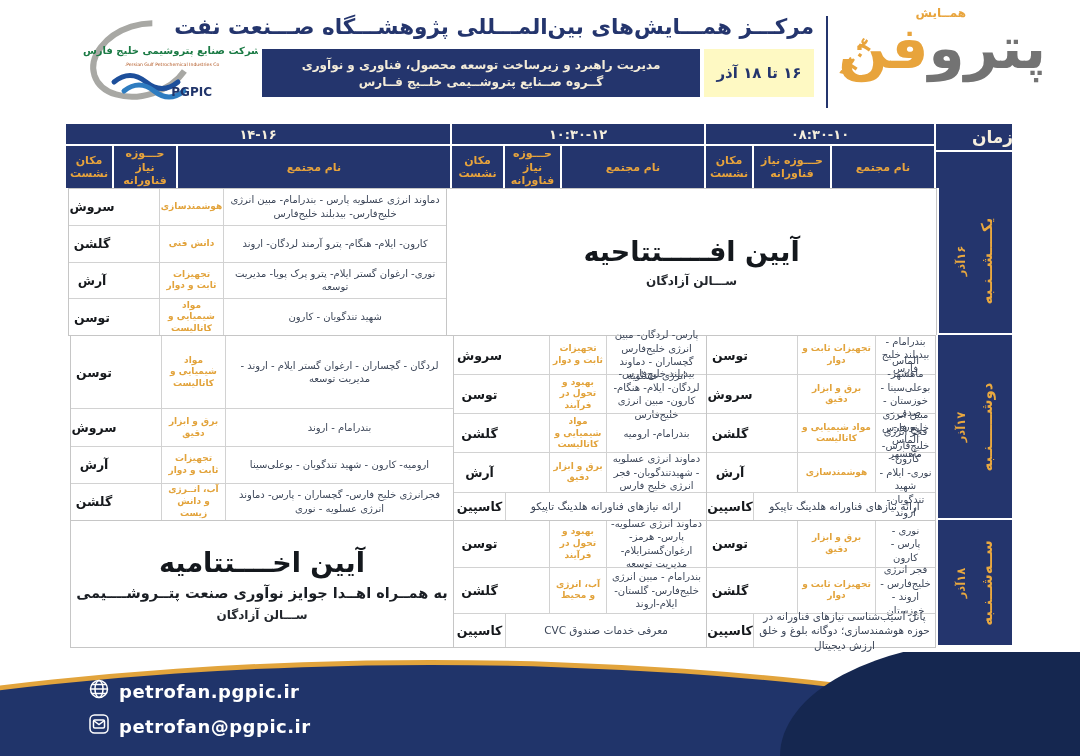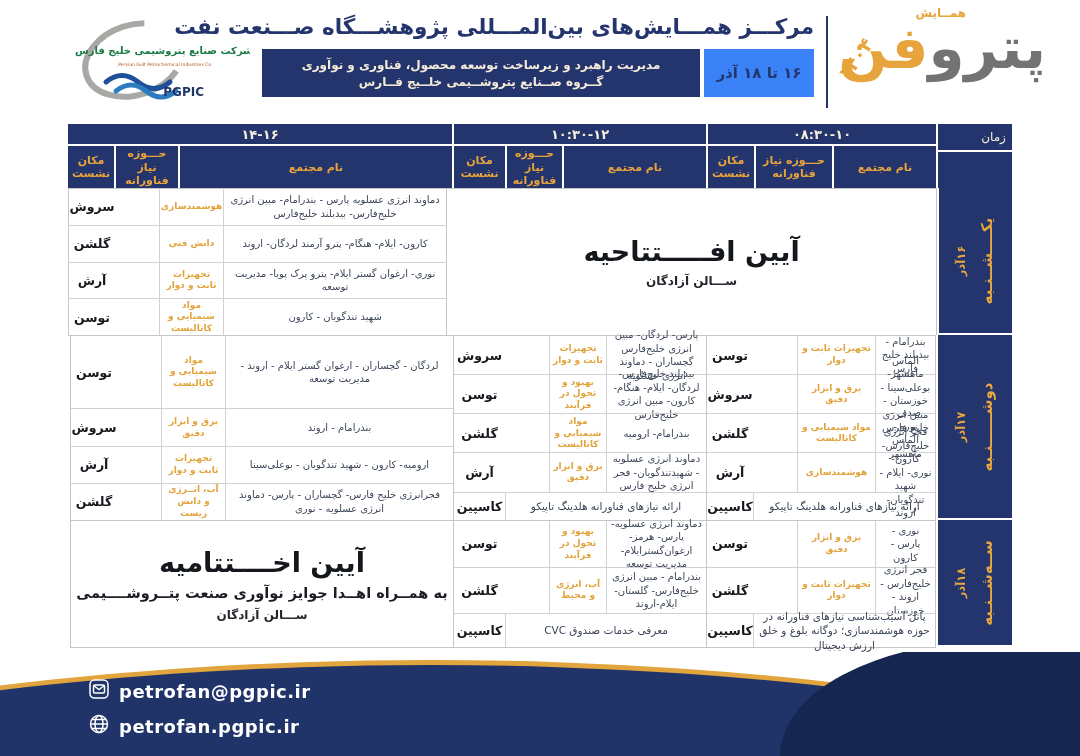--- a/index.html
+++ b/index.html
@@ -11,33 +11,33 @@
   .pf-logo{position:absolute;top:0;right:6px;width:238px;height:116px;}
   .pf-hamayesh{position:absolute;top:6px;right:108px;color:#e8a43c;font-size:12px;font-weight:bold;}
   .pf-name{position:absolute;top:14px;right:28px;font-size:58px;font-weight:bold;line-height:1.2;white-space:nowrap;}
   .pf-name .b{color:#737373}.pf-name .o{color:#e8a43c}
   .pf-year{position:absolute;top:48px;right:196px;color:#e8a43c;font-size:19px;font-weight:bold;
            transform:rotate(-55deg);}
   .v-divider{position:absolute;top:16px;right:252px;width:2px;height:92px;background:#24356d;}
   .center{position:absolute;top:14px;right:266px;width:552px;}
   .main-title{font-size:21.5px;font-weight:bold;color:#24356d;text-align:center;white-space:nowrap;}
   .boxes{display:flex;gap:4px;margin-top:10px;height:48px;}
-  .date-badge{width:110px;background:#3b82f6;color:#24356d;font-size:15px;font-weight:bold;
+  .date-badge{width:110px;background:#fef9c3;color:#24356d;font-size:15px;font-weight:bold;
               display:flex;align-items:center;justify-content:center;}
   .program-box{flex:1;background:#24356d;color:#f4ecd9;display:flex;flex-direction:column;
                align-items:center;justify-content:center;gap:3px;}
   .program-box .l1{font-size:12px;font-weight:bold;}
   .program-box .l2{font-size:12px;font-weight:bold;letter-spacing:4px;}
-  .pgpic{position:absolute;top:18px;left:72px;width:178px;height:96px;}
+  .pgpic{position:absolute;top:18px;left:80px;width:178px;height:96px;}
 
   
   .table{margin:4px 68px 0 68px;}
   .thead{display:flex;height:64px;}
   .zcol{width:76px;display:flex;flex-direction:column;border-left:2px solid #fff;}
-  .zz1{height:26px;background:#24356d;color:#f6efdd;font-size:12px;font-weight:normal;
+  .zz1{height:26px;background:#24356d;color:#f6efdd;font-size:17px;font-weight:bold;
        display:flex;align-items:center;justify-content:center;border-bottom:2px solid #fff;padding-left:37px;}
   .zz2{flex:1;background:#24356d;}
   .hsessions{flex:1;display:flex;flex-direction:column;}
   .hrow1{display:flex;height:26px;border-bottom:2px solid #fff;}
   .hrow1 .hsession{background:#24356d;color:#f6efdd;font-size:13px;font-weight:bold;
        display:flex;align-items:center;justify-content:center;box-sizing:border-box;}
   .hrow1 .hsession:not(:last-child){border-left:2px solid #fff;}
   .hrow2{display:flex;flex:1;}
   .hsec{display:flex;box-sizing:border-box;}
   .hsec:not(:last-child){border-left:2px solid #fff;}
@@ -326,35 +326,35 @@
   </div>
 
   <div class="footer">
     <div class="f-blue2"></div>
     <div class="f-main"></div>
     <div class="f-corner"></div>
     <div class="f-links">
       <div class="f-link">
         <span>
           <svg width="22" height="22" viewBox="0 0 22 22" fill="none" stroke="#fff" stroke-width="1.5">
-            <rect x="2" y="2" width="18" height="18" rx="4.5"></rect>
-            <rect x="5.5" y="7" width="11" height="8" rx="1.2"></rect>
-            <polyline points="5.5,7.5 11,11.5 16.5,7.5"></polyline>
-          </svg>
-        </span>
-        <span>petrofan@pgpic.ir</span>
-      </div>
-      <div class="f-link">
-        <span>
-          <svg width="22" height="22" viewBox="0 0 22 22" fill="none" stroke="#fff" stroke-width="1.5">
             <circle cx="11" cy="11" r="8.5"></circle>
             <ellipse cx="11" cy="11" rx="4" ry="8.5"></ellipse>
             <line x1="2.5" y1="11" x2="19.5" y2="11"></line>
             <line x1="3.8" y1="6.5" x2="18.2" y2="6.5"></line>
             <line x1="3.8" y1="15.5" x2="18.2" y2="15.5"></line>
           </svg>
         </span>
         <span>petrofan.pgpic.ir</span>
       </div>
+      <div class="f-link">
+        <span>
+          <svg width="22" height="22" viewBox="0 0 22 22" fill="none" stroke="#fff" stroke-width="1.5">
+            <rect x="2" y="2" width="18" height="18" rx="4.5"></rect>
+            <rect x="5.5" y="7" width="11" height="8" rx="1.2"></rect>
+            <polyline points="5.5,7.5 11,11.5 16.5,7.5"></polyline>
+          </svg>
+        </span>
+        <span>petrofan@pgpic.ir</span>
+      </div>
     </div>
   </div>
 
 </div>
 
 </body></html>

